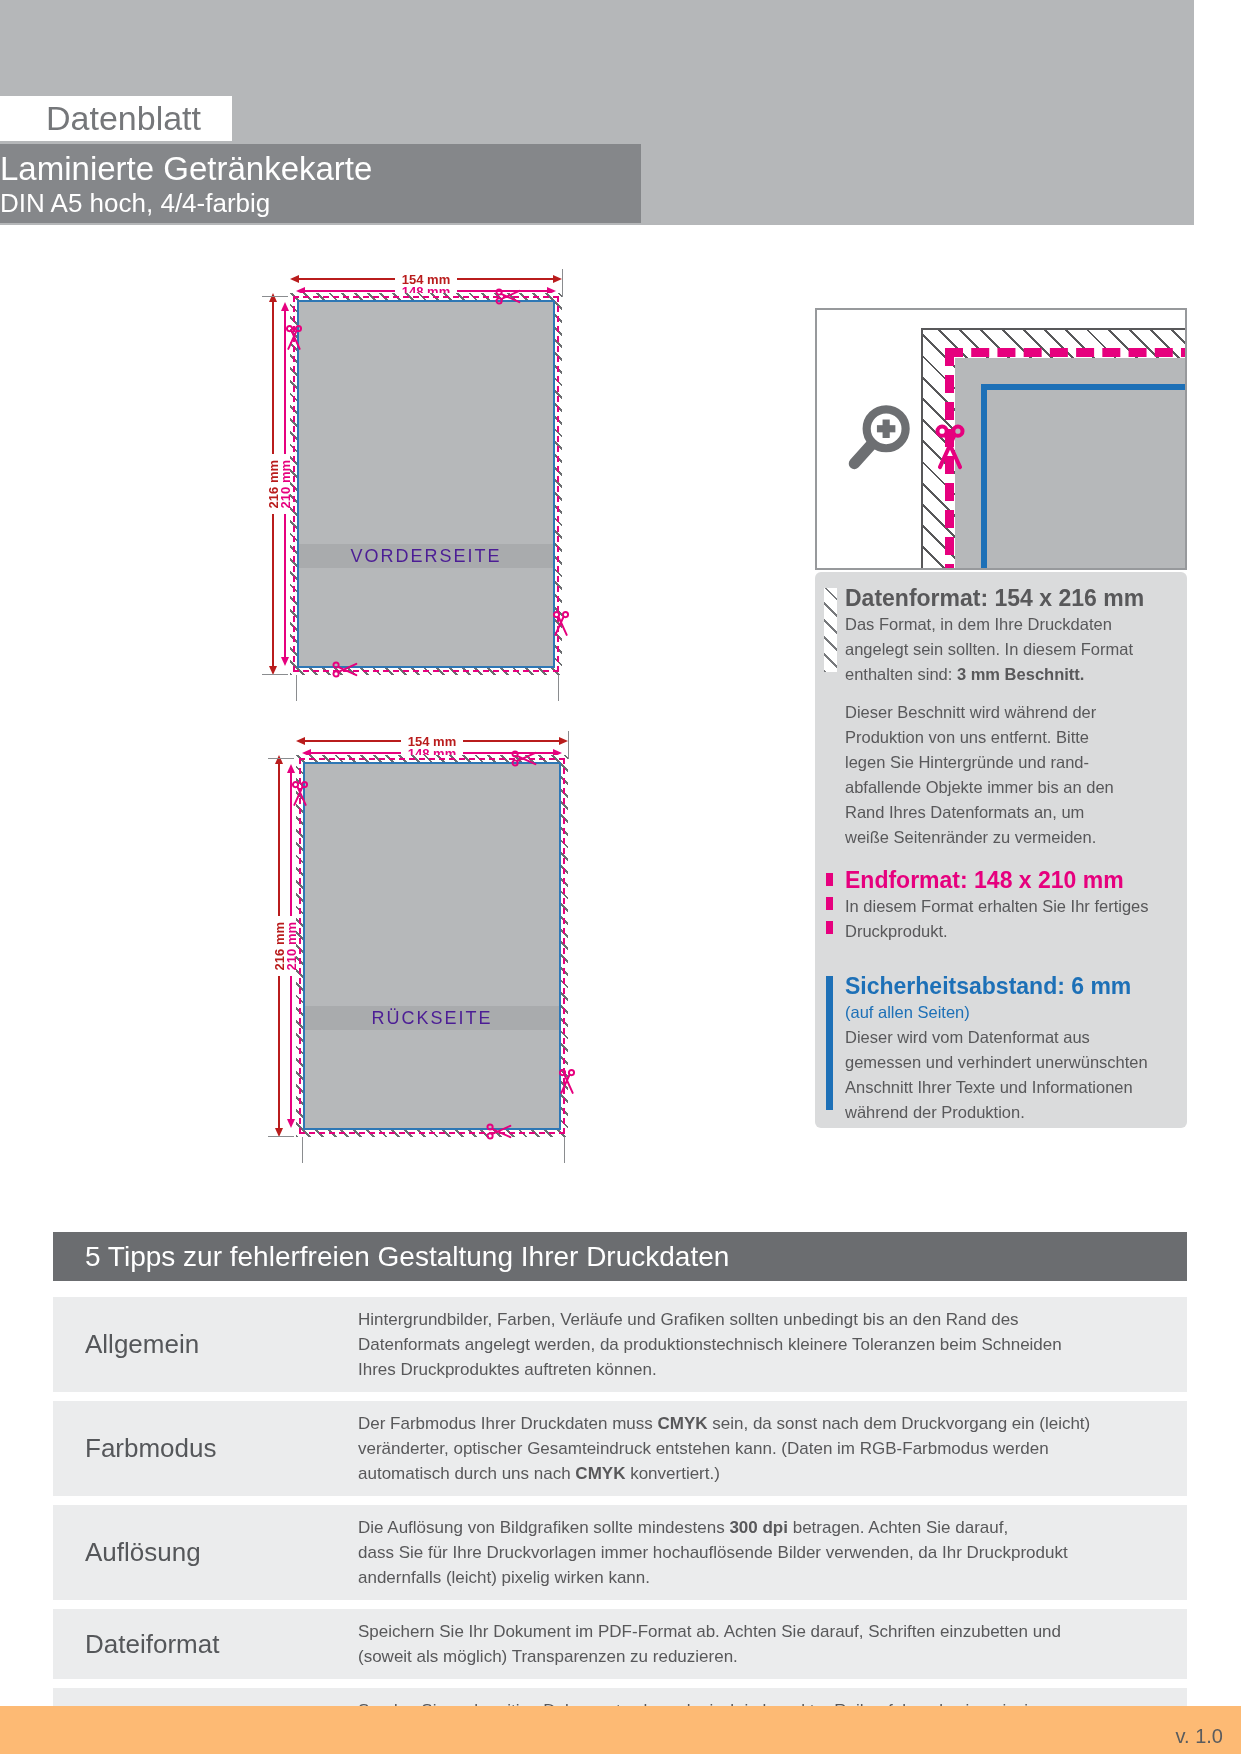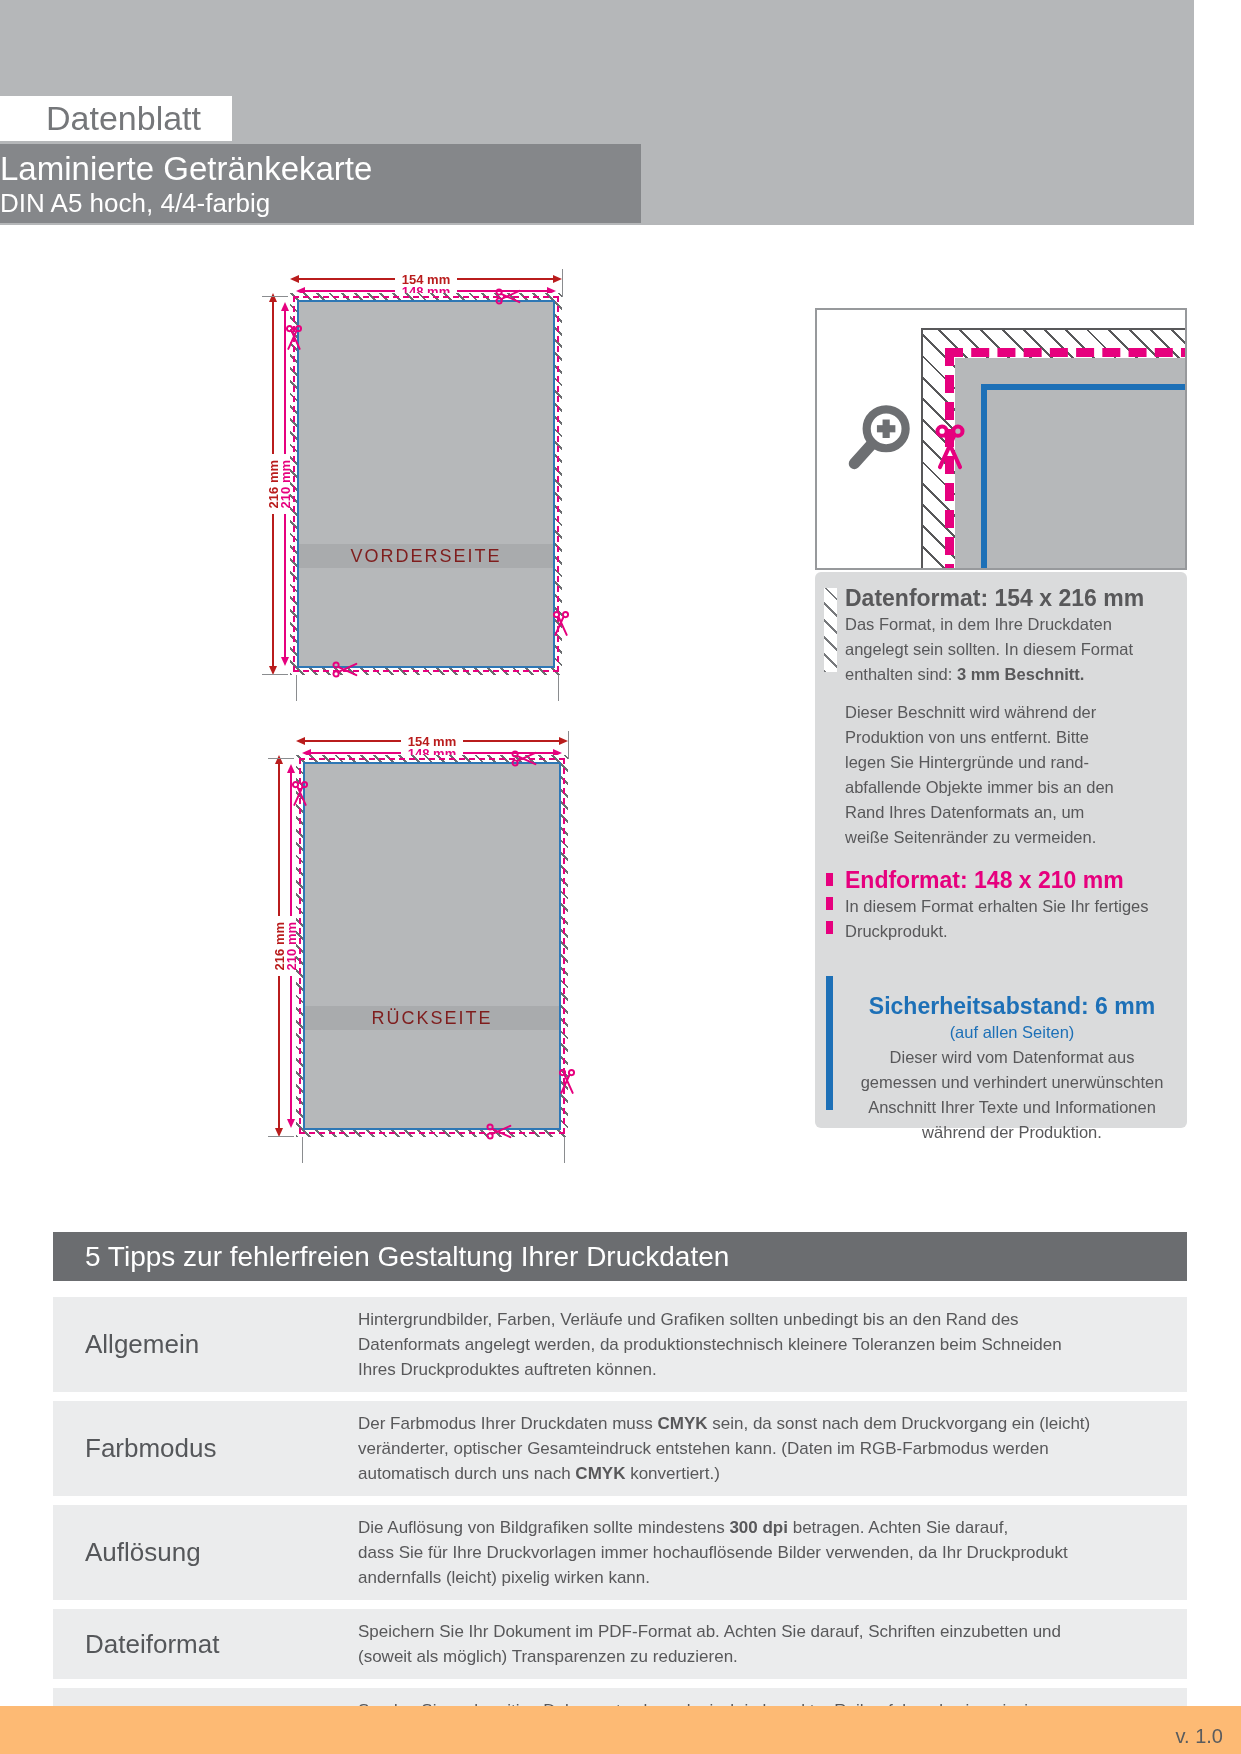--- a/index.html
+++ b/index.html
@@ -21,21 +21,21 @@
   
   .diagram{position:absolute;width:320px;height:450px;}
   .sheet{position:absolute;left:30px;top:30px;width:272px;height:382px;background:
      repeating-linear-gradient(45deg,#6b6d70 0 2px,rgba(0,0,0,0) 2px 9px),#ffffff;}
   .cutline{position:absolute;left:3px;top:3px;right:3px;bottom:3px;
      border:2px dashed #e6007e;}
   .page-area{position:absolute;left:7px;top:7px;right:7px;bottom:7px;
      border:2px solid #2e77b5;background:#b6b8ba;}
   .side-band{position:absolute;left:0;right:0;top:66.5%;height:24px;background:#a9abad;
      display:flex;align-items:center;justify-content:center;}
-  .side-band span{font-size:18px;letter-spacing:2px;color:#7f1d1d;}
+  .side-band span{font-size:18px;letter-spacing:2px;color:#4c1d95;}
 
   .dh{position:absolute;display:flex;align-items:center;height:12px;}
   .dh .ln{flex:1;height:2px;background:currentColor;}
   .dh .arr-l{width:0;height:0;border-top:4px solid transparent;border-bottom:4px solid transparent;border-right:9px solid currentColor;}
   .dh .arr-r{width:0;height:0;border-top:4px solid transparent;border-bottom:4px solid transparent;border-left:9px solid currentColor;}
   .dh .lb{font-weight:bold;font-size:13px;line-height:1;margin:0 7px;white-space:nowrap;}
   .dv{position:absolute;display:flex;flex-direction:column;align-items:center;width:14px;}
   .dv .ln{flex:1;width:2px;background:currentColor;}
   .dv .arr-u{width:0;height:0;border-left:4px solid transparent;border-right:4px solid transparent;border-bottom:9px solid currentColor;}
   .dv .arr-d{width:0;height:0;border-left:4px solid transparent;border-right:4px solid transparent;border-top:9px solid currentColor;}
@@ -256,21 +256,21 @@
       <div class="ihead">Datenformat: 154 x 216 mm</div>
       <div class="ibody"><span>Das Format, in dem Ihre Druckdaten</span><br><span>angelegt sein sollten. In diesem Format</span><br><span>enthalten sind: </span><b>3 mm Beschnitt.</b></div>
     </div>
     <div class="iblock ibody" style="top:128px;"><span>Dieser Beschnitt wird während der</span><br><span>Produktion von uns entfernt. Bitte</span><br><span>legen Sie Hintergründe und rand-</span><br><span>abfallende Objekte immer bis an den</span><br><span>Rand Ihres Datenformats an, um</span><br><span>weiße Seitenränder zu vermeiden.</span></div>
 
     <div class="iblock" style="top:294px;">
       <div class="ihead c-mag">Endformat: 148 x 210 mm</div>
       <div class="ibody"><span>In diesem Format erhalten Sie Ihr fertiges</span><br><span>Druckprodukt.</span></div>
     </div>
 
-    <div class="iblock" style="top:420px;text-align:center;">
+    <div class="iblock" style="top:400px;">
       <div class="ihead c-blue">Sicherheitsabstand: 6 mm</div>
       <div class="ibody c-blue">(auf allen Seiten)</div>
       <div class="ibody"><span>Dieser wird vom Datenformat aus</span><br><span>gemessen und verhindert unerwünschten</span><br><span>Anschnitt Ihrer Texte und Informationen</span><br><span>während der Produktion.</span></div>
     </div>
   </div>
 
   <div class="abs tips-head">
     <span>5 Tipps zur fehlerfreien Gestaltung Ihrer Druckdaten</span>
   </div>
   <div class="abs tips-rows">

